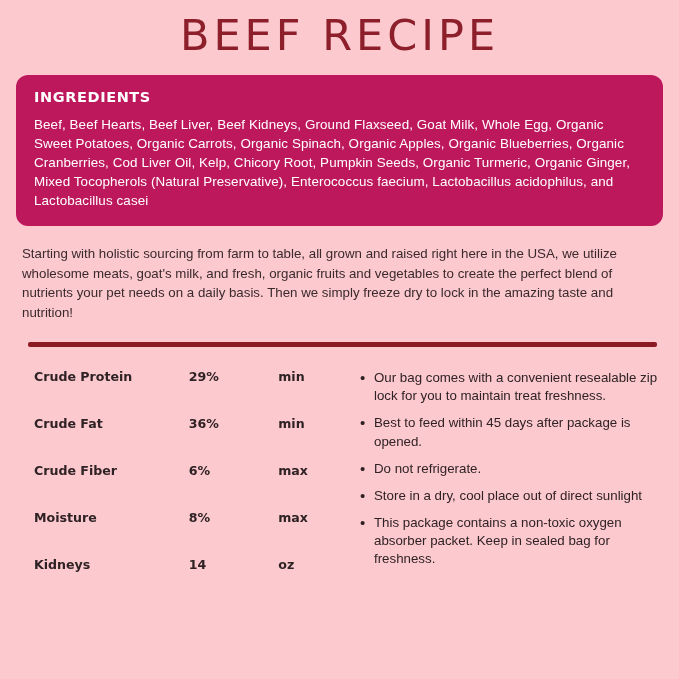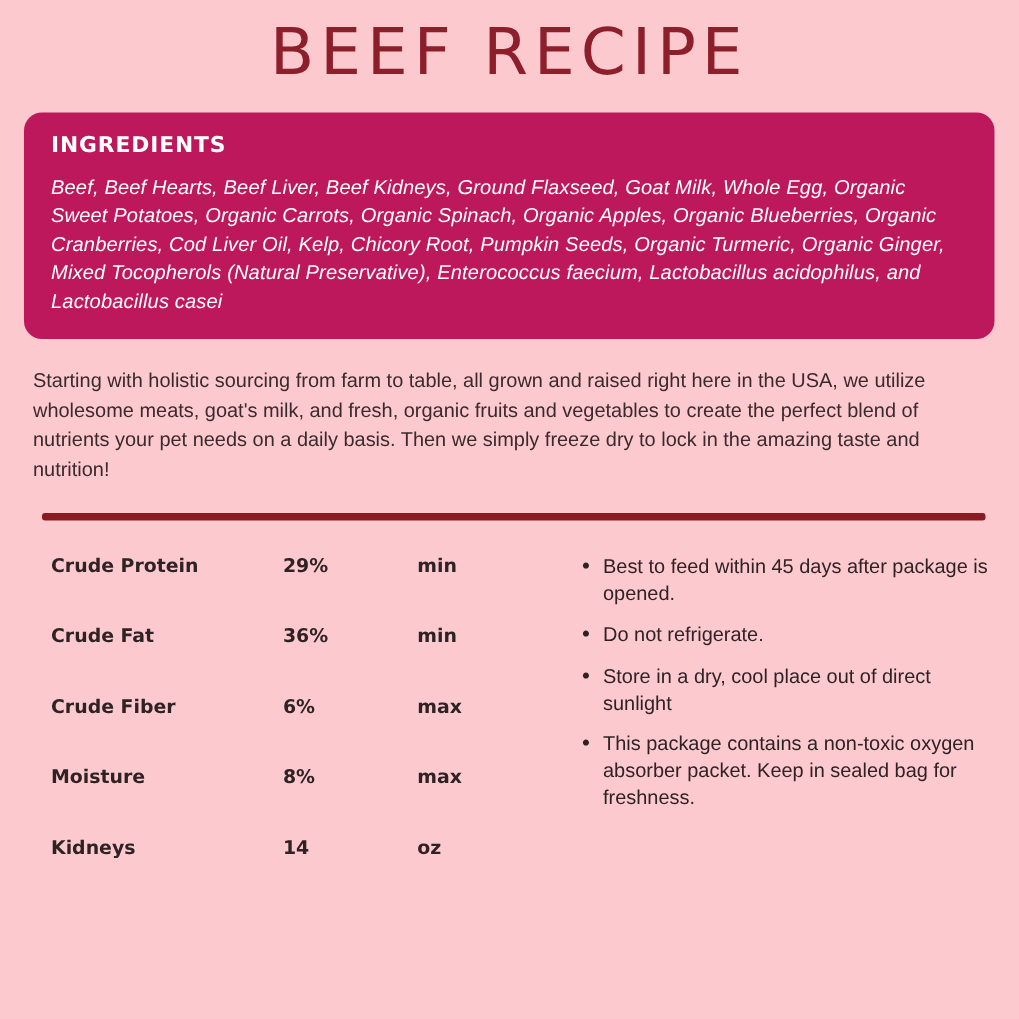--- a/index.html
+++ b/index.html
@@ -45,21 +45,20 @@
     font-family: "DejaVu Sans", sans-serif;
     font-weight: 700;
     font-size: 14.5px;
     letter-spacing: 0.6px;
     margin-bottom: 10px;
   }
   .ingredients-body {
     font-size: 13.4px;
     line-height: 1.42;
     letter-spacing: 0.1px;
-    font-style: italic;
   }
 
   
   .description {
     margin: 18px 20px 0 22px;
     color: #3a2a2c;
     font-size: 13.3px;
     line-height: 1.47;
   }
 
@@ -69,21 +68,20 @@
     height: 5px;
     background: #8b1b22;
     border-radius: 2px;
   }
 
   
   .lower {
     display: flex;
     margin: 22px 18px 0 18px;
     align-items: flex-start;
-    gap: 28px;
   }
   .analysis {
     width: 330px;
     flex: 0 0 330px;
     padding-left: 16px;
     box-sizing: border-box;
   }
   table.analysis-table {
     border-collapse: collapse;
     width: 100%;
@@ -172,20 +170,21 @@
             <td class="col-name">Kidneys</td>
             <td class="col-value">14</td>
             <td class="col-unit">oz</td>
           </tr>
         </tbody>
       </table>
     </div>
 
     <div class="notes">
       <ul>
+        <li>Our bag comes with a convenient resealable zip lock for you to maintain treat freshness.</li>
         <li>Best to feed within 45 days after package is opened.</li>
         <li>Do not refrigerate.</li>
         <li>Store in a dry, cool place out of direct sunlight</li>
         <li>This package contains a non-toxic oxygen absorber packet. Keep in sealed bag for freshness.</li>
       </ul>
     </div>
 
   </div>
 </div>
 

